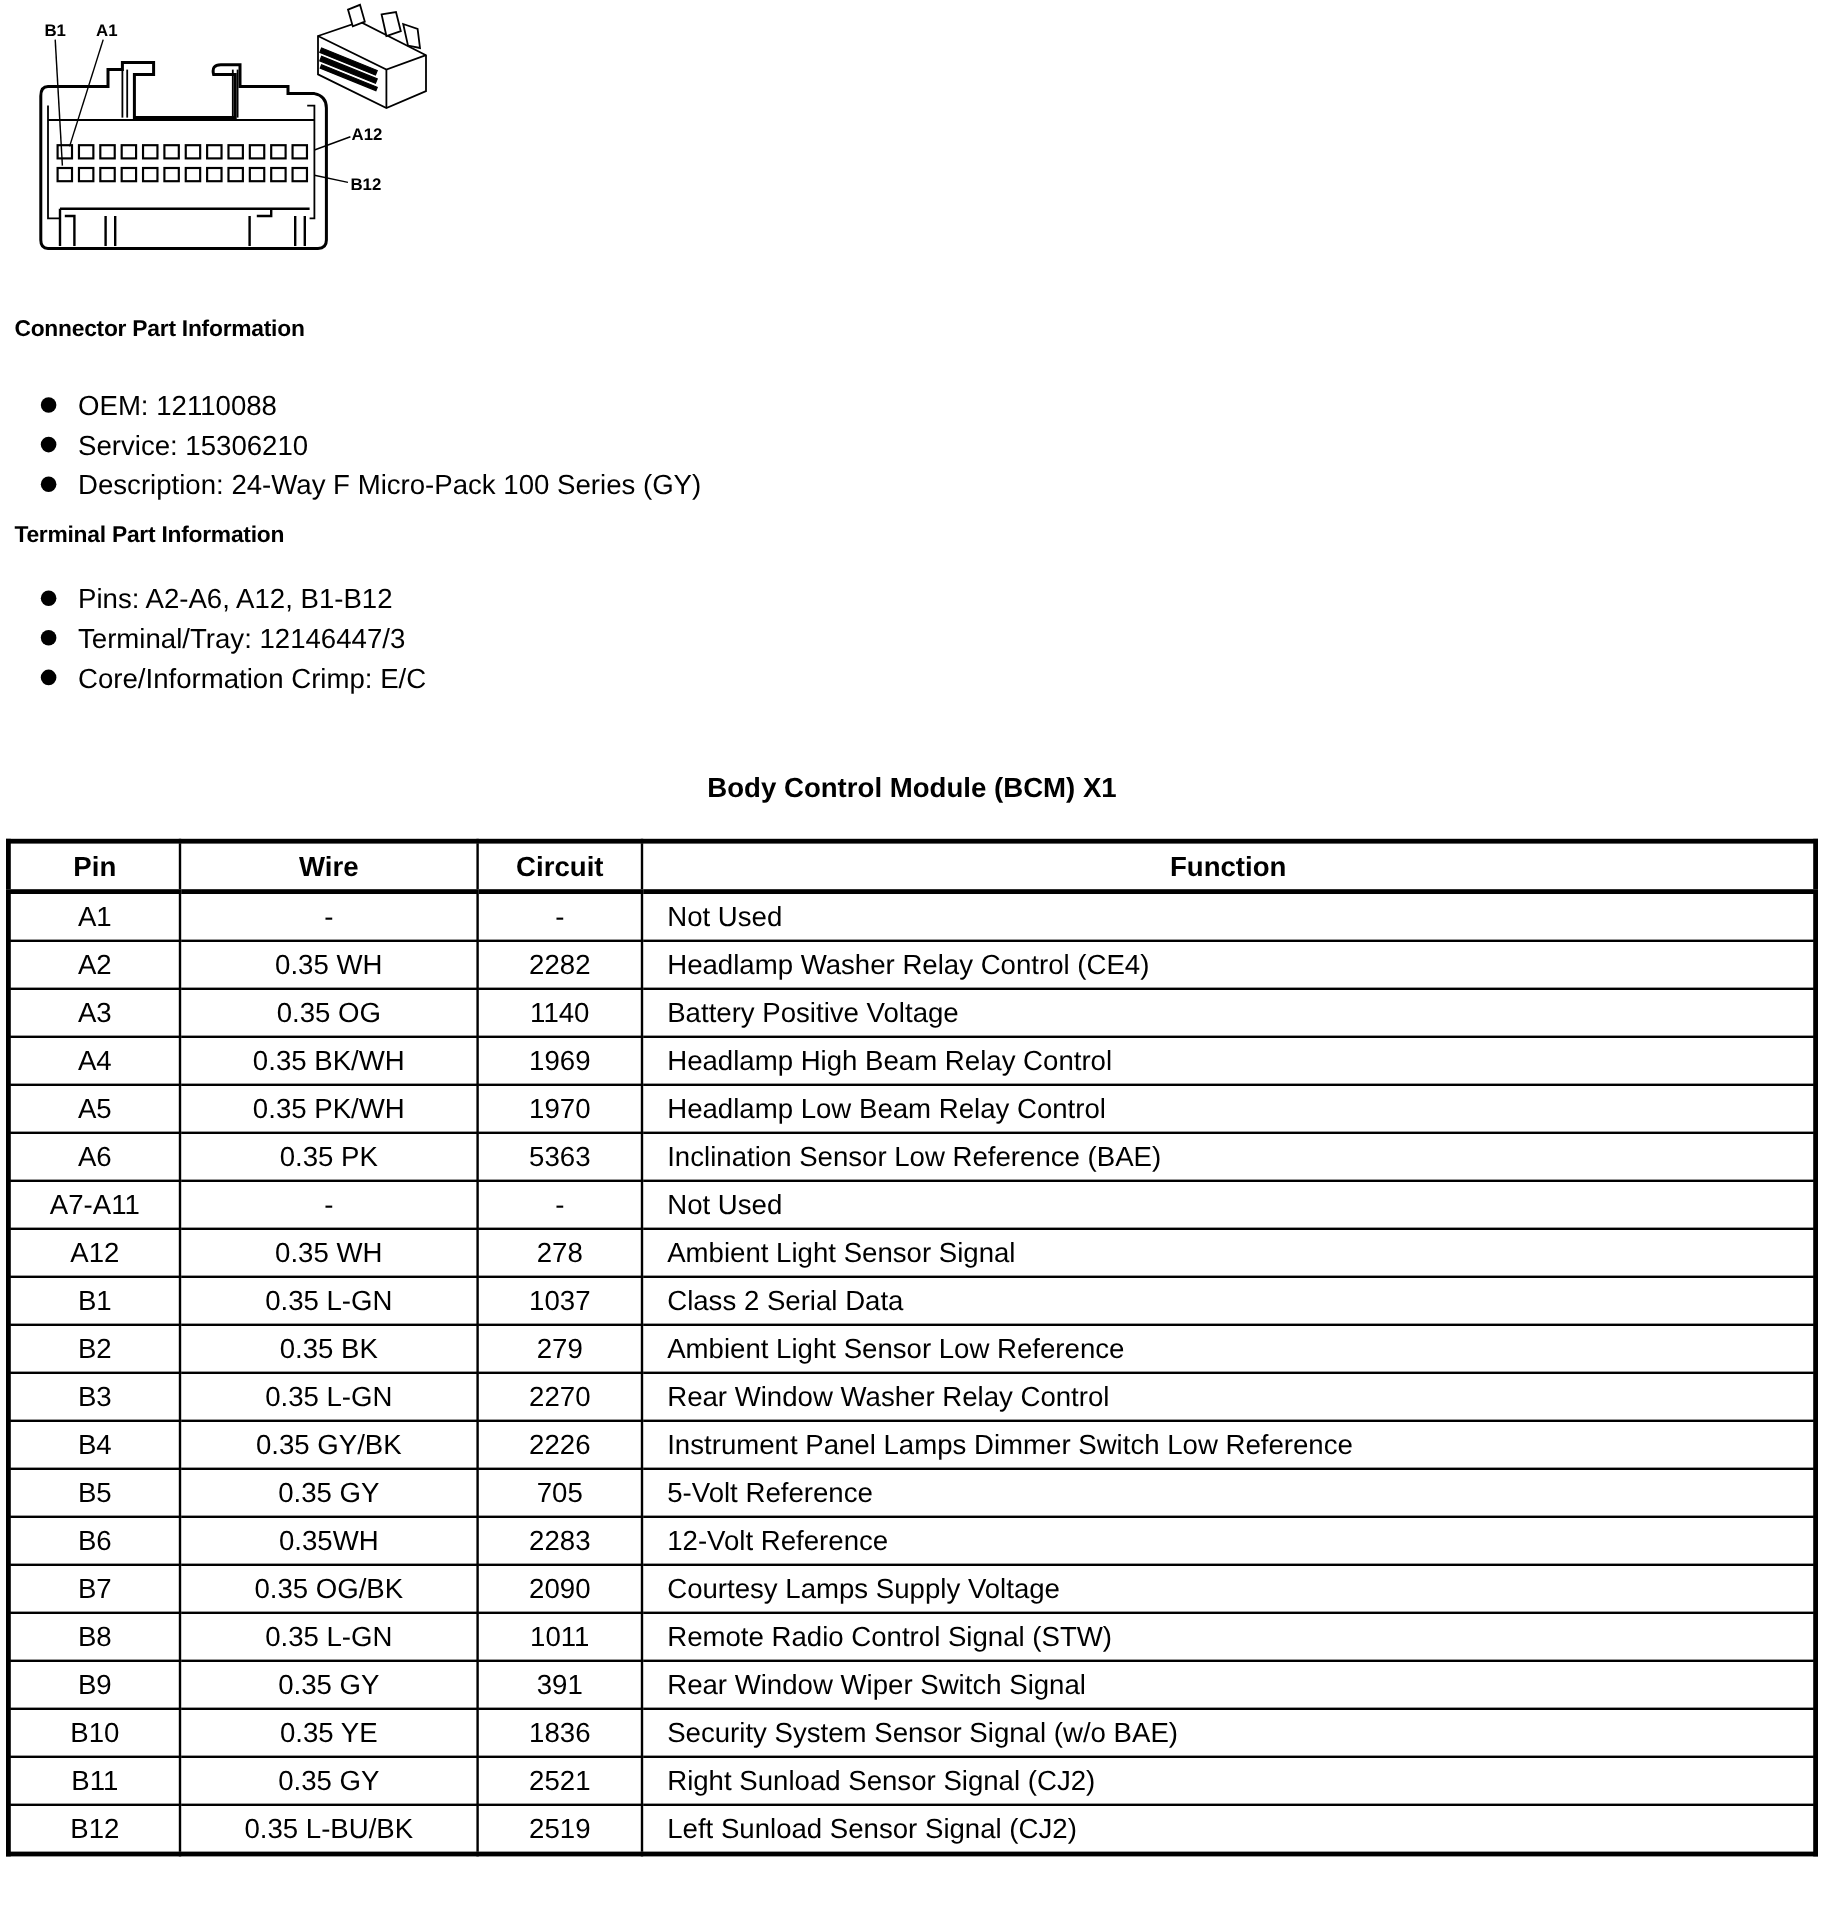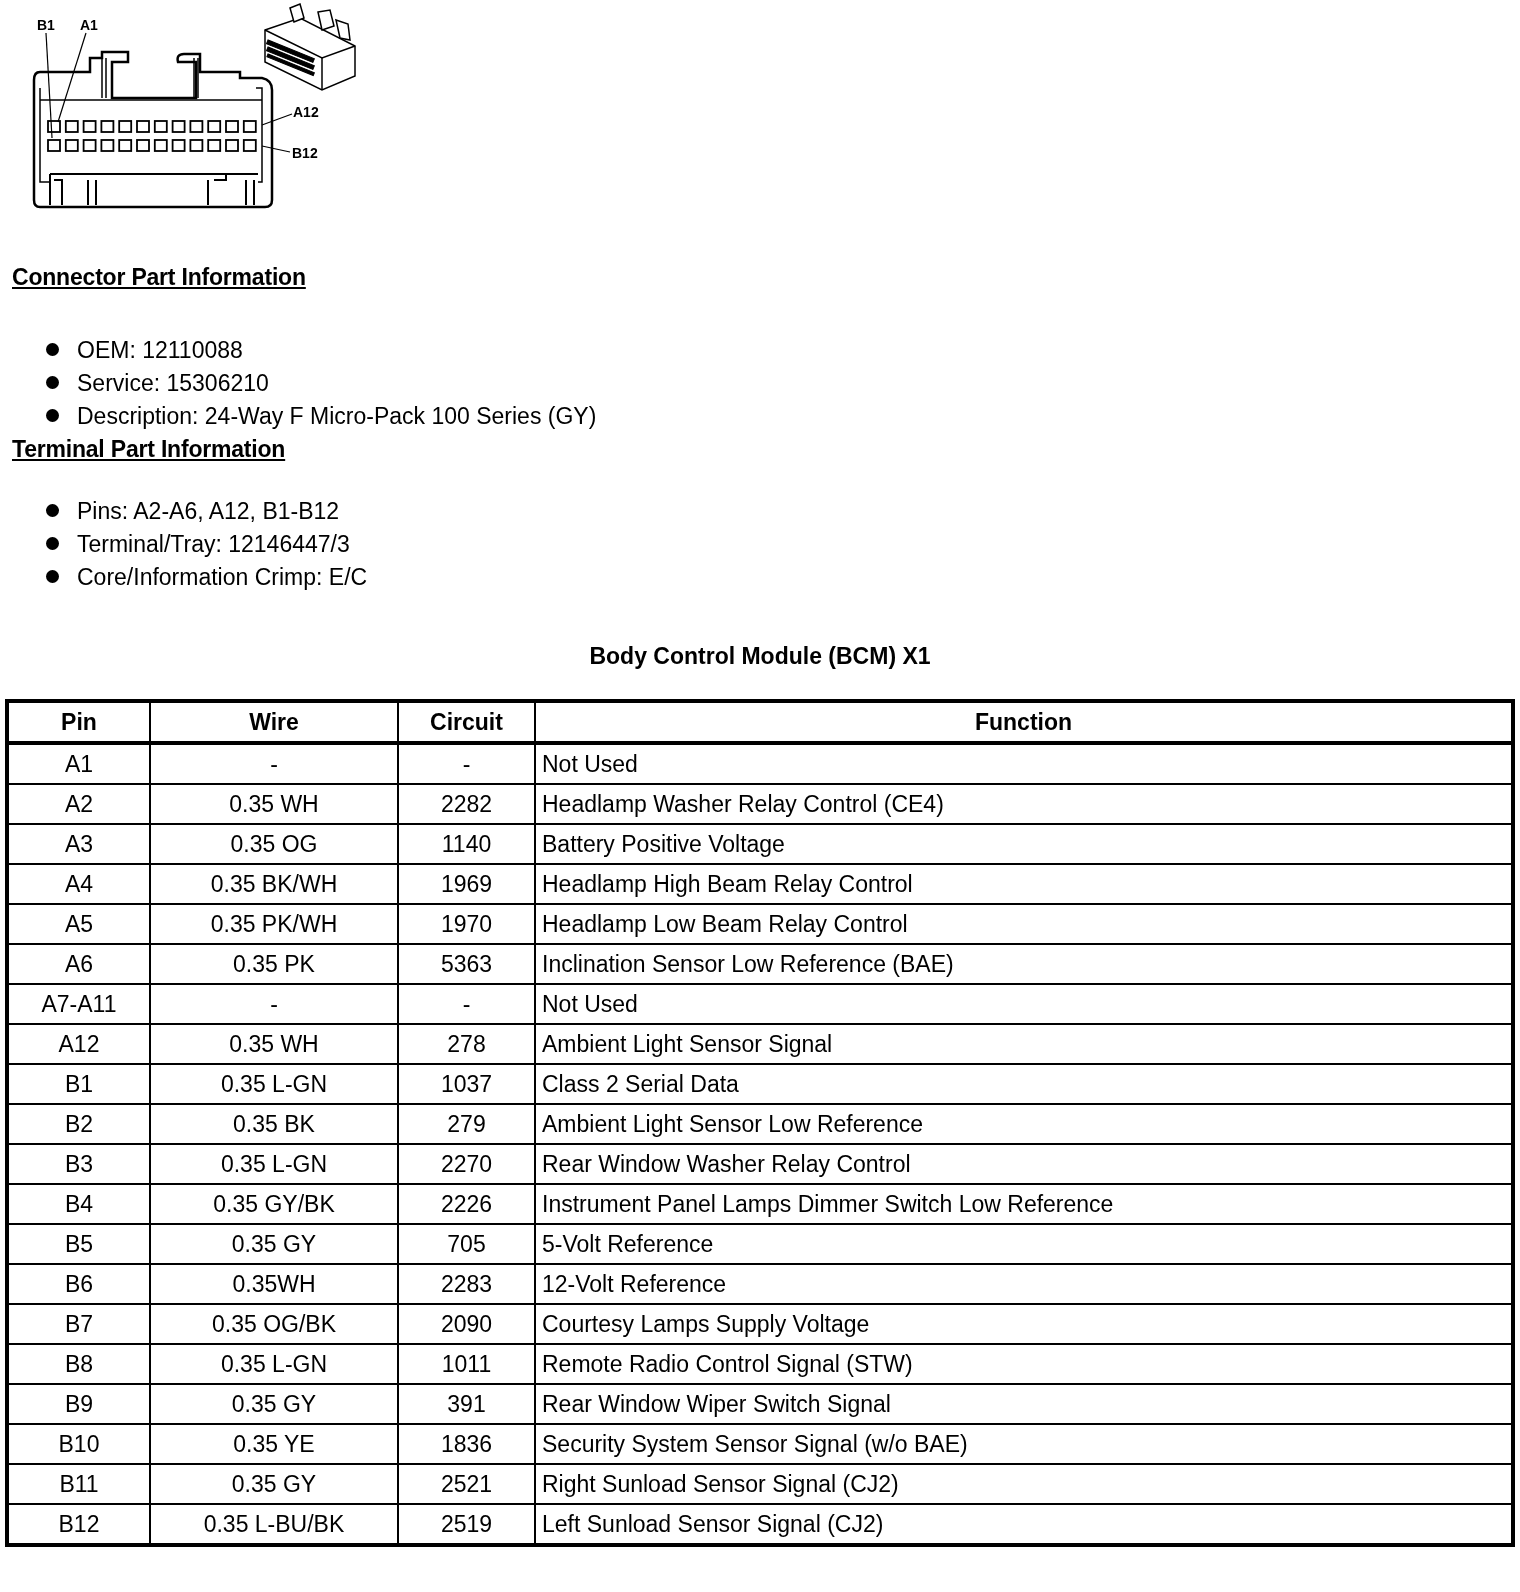--- a/index.html
+++ b/index.html
@@ -3,44 +3,44 @@
 <meta charset="utf-8">
 <style>
   html, body { margin: 0; padding: 0; background: #ffffff; }
   body {
     width: 1520px; height: 1592px; position: relative; overflow: hidden;
     font-family: "Liberation Sans", sans-serif; color: #000;
   }
   #diagram { position: absolute; left: 0; top: 0; width: 380px; height: 220px; }
   .pin-label { font-family: "Liberation Sans", sans-serif; font-weight: bold; font-size: 14px; fill: #000; }
   .section-title {
-    position: absolute; left: 12px; font-weight: bold; font-size: 23px; letter-spacing: -0.2px; text-decoration: underline;
+    position: absolute; left: 12px; font-weight: bold; font-size: 19px; letter-spacing: -0.2px;
   }
   #connector-title { top: 264px; }
   #terminal-title { top: 424px; margin-top: 12px; }
-  .bullets { position: absolute; left: 30px; margin: 16px; padding: 0; list-style: none; }
+  .bullets { position: absolute; left: 30px; margin: 4px; padding: 0; list-style: none; }
   #connector-bullets { top: 317px; }
   #terminal-bullets { top: 478px; }
   .bullets li { height: 33px; line-height: 28px; font-size: 23px; display: flex; align-items: center; }
   .bullet-dot { display: inline-block; width: 13px; height: 13px; border-radius: 50%; background: #000; margin-right: 18px; }
   #table-title {
     position: absolute; left: 0; width: 1520px; top: 643px; text-align: center;
     font-weight: bold; font-size: 23px;
   }
   #pin-table {
     position: absolute; left: 5px; top: 699px; width: 1510px;
     border-collapse: collapse; border: 4px solid #000; table-layout: fixed;
   }
   #pin-table th, #pin-table td {
     border: 2px solid #000; height: 38px; padding: 0; font-size: 23px; line-height: 38px;
     white-space: nowrap; overflow: hidden;
   }
   #pin-table thead th { font-weight: bold; text-align: center; border-bottom: 4px solid #000; }
   #pin-table td.c { text-align: center; }
-  #pin-table td.f { text-align: left; padding-left: 6px; }
+  #pin-table td.f { text-align: left; padding-left: 20px; }
   col.col-pin { width: 143px; }
   col.col-wire { width: 248px; }
   col.col-circuit { width: 137px; }
 </style>
 </head>
 <body>
 
 <svg id="diagram" viewBox="0 0 380 220" xmlns="http://www.w3.org/2000/svg">
   <g fill="none" stroke="#000" stroke-width="2.5">
 

